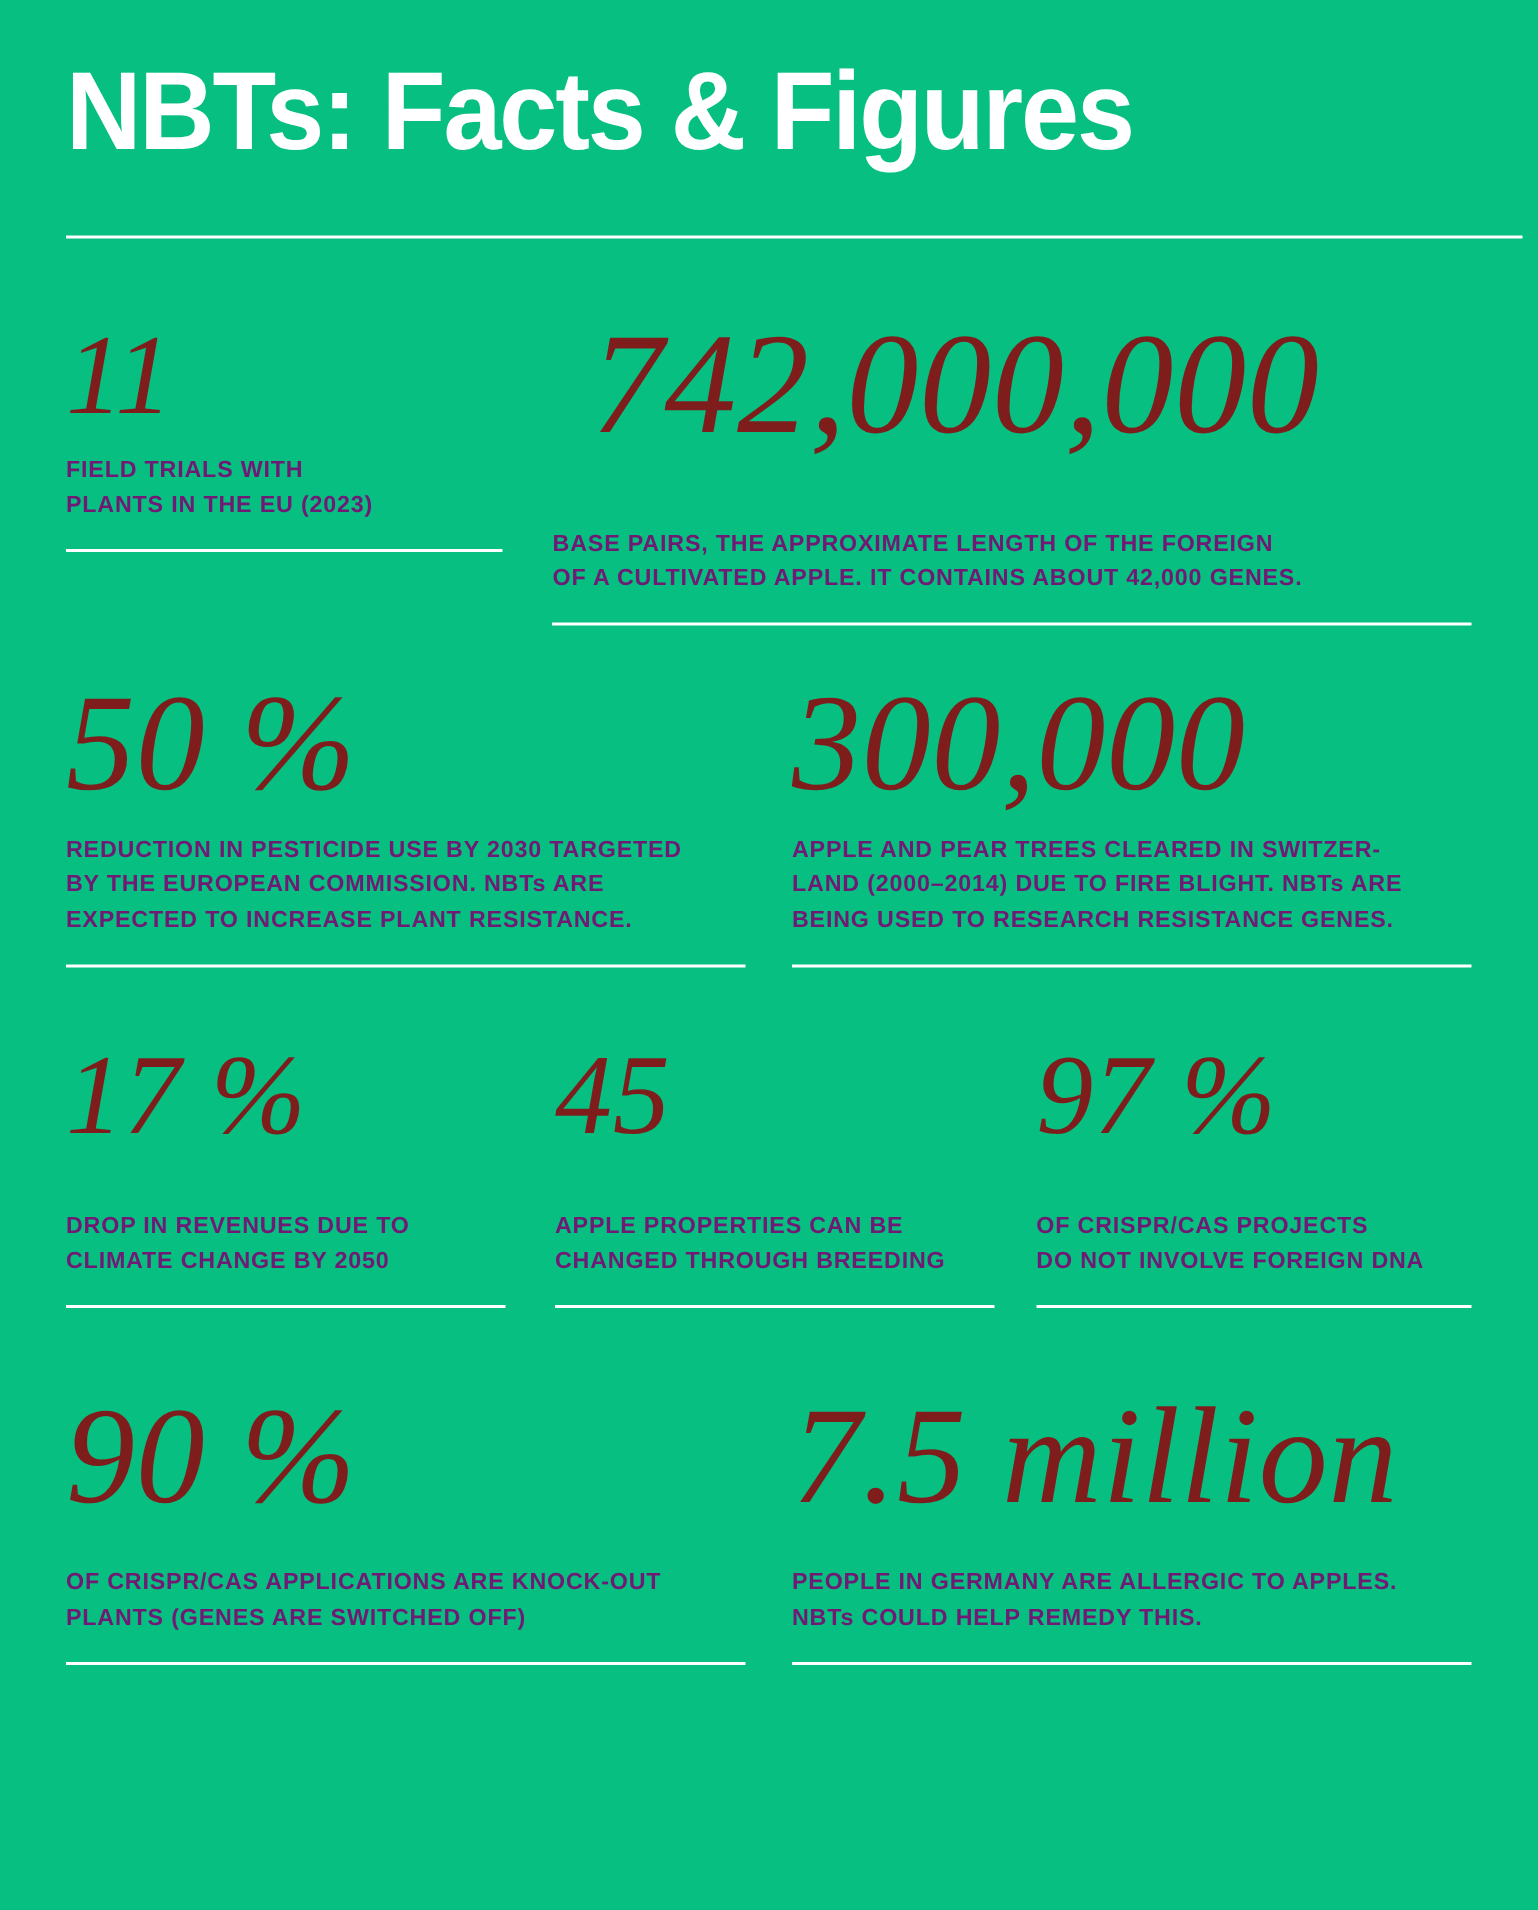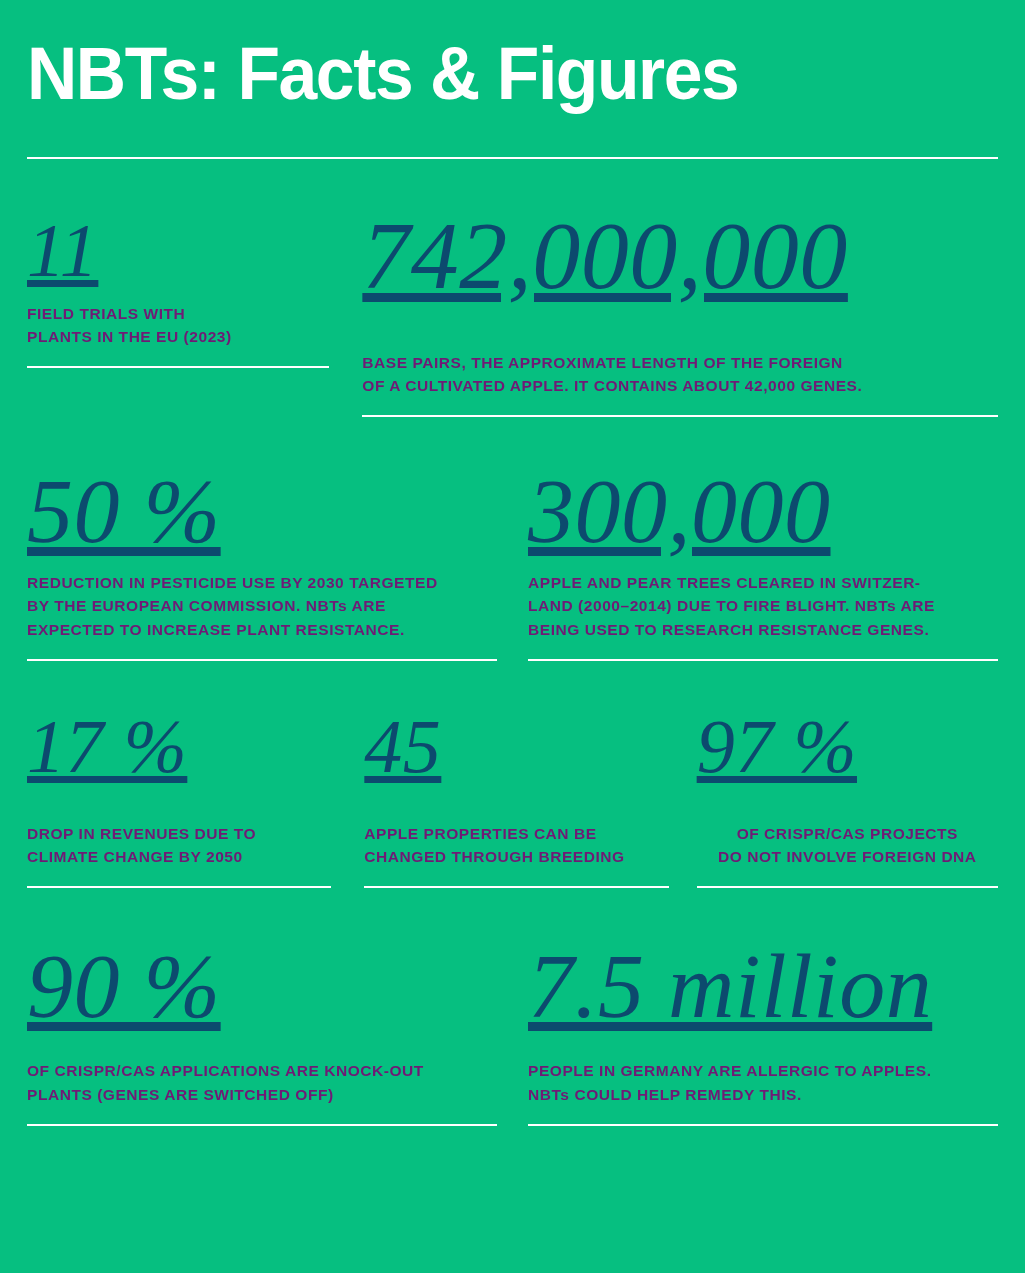--- a/index.html
+++ b/index.html
@@ -12,21 +12,21 @@
     background: #06bf80;
     font-family: "Liberation Sans", sans-serif;
     overflow: hidden;
   }
   .page {
     position: relative;
     width: 1025px;
     height: 950px;
     background: #06bf80;
     box-sizing: border-box;
-    padding: 0 27px;
+    padding: 0 44px;
   }
 
   
   .header {
     padding-top: 38px;
   }
   .page-title {
     margin: 0;
     color: #ffffff;
     font-family: "Liberation Sans", sans-serif;
@@ -47,21 +47,21 @@
 
   
   .grid {
     margin-top: 0;
   }
   .row {
     display: flex;
     align-items: flex-start;
   }
   .row-1 { margin-top: 49px; }
-  .row-2 { margin-top: 48px; }
+  .row-2 { margin-top: 32px; }
   .row-3 { margin-top: 47px; }
   .row-4 { margin-top: 52px; }
 
   .cell {
     display: flex;
     flex-direction: column;
     box-sizing: border-box;
   }
   .cell + .cell { margin-left: 33px; }
 
@@ -77,32 +77,31 @@
   .row-3 .c-b { width: 305px; }
   .row-3 .c-c { width: 302px; }
   .row-3 .c-b { margin-left: 33px; }
   .row-3 .c-c { margin-left: 28px; }
 
   .row-4 .c-a { width: 470px; }
   .row-4 .c-b { width: 470px; }
   .row-4 .c-b { margin-left: 31px; }
 
   .stat-number {
-    color: #0c4a6e;
+    color: #7f1d1d;
     font-family: "Liberation Serif", "DejaVu Serif", serif;
     font-style: italic;
     font-weight: normal;
     line-height: 1;
     white-space: nowrap;
     font-feature-settings: "onum" 1;
     font-variant-numeric: oldstyle-nums;
     letter-spacing: 0.5px;
-    text-decoration: underline;
-  }
-  .num-xl  { font-size: 96px; }
+  }
+  .num-xl  { font-size: 96px; margin-left: 26px; }
   .num-lg  { font-size: 92px; }
   .num-md  { font-size: 76px; }
 
   .stat-caption {
     margin-top: 14px;
     color: #701a75;
     font-family: "Liberation Sans", sans-serif;
     font-weight: bold;
     font-size: 15.5px;
     line-height: 1.5;
@@ -189,21 +188,21 @@
         <div class="stat-number num-md">45</div>
         <div class="stat-caption" style="margin-top:38px;">
           <span class="ln">APPLE PROPERTIES CAN BE</span>
           <span class="ln">CHANGED THROUGH BREEDING</span>
         </div>
         <div class="cell-rule"></div>
       </div>
 
       <div class="cell c-c">
         <div class="stat-number num-md">97 %</div>
-        <div class="stat-caption" style="margin-top:38px;text-align:center;">
+        <div class="stat-caption" style="margin-top:38px;">
           <span class="ln">OF CRISPR/CAS PROJECTS</span>
           <span class="ln">DO NOT INVOLVE FOREIGN DNA</span>
         </div>
         <div class="cell-rule"></div>
       </div>
     </div>
 
     <div class="row row-4">
       <div class="cell c-a">
         <div class="stat-number num-lg">90 %</div>

